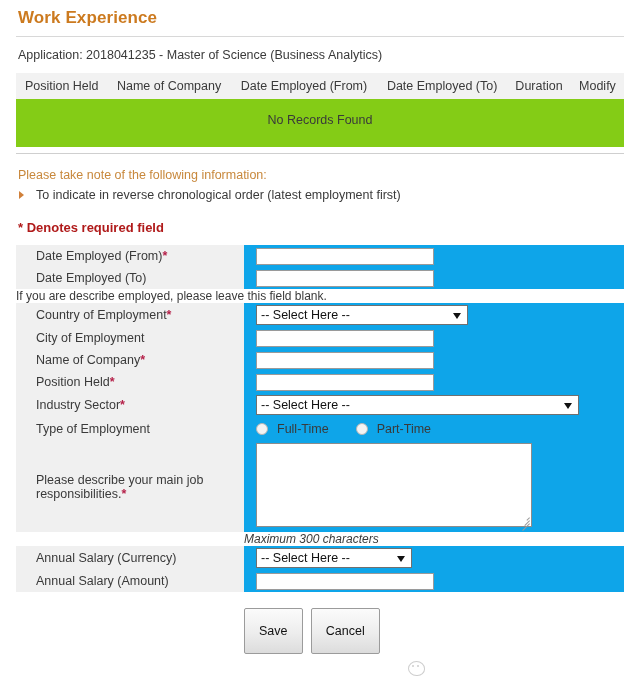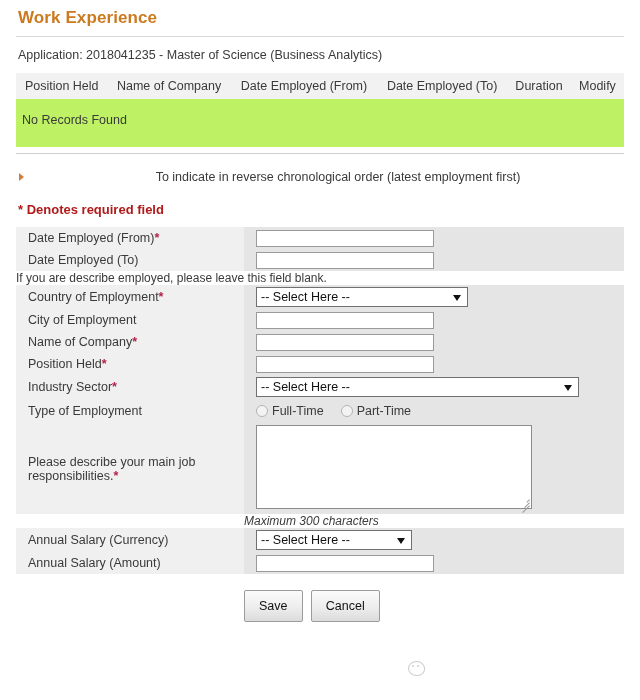--- a/index.html
+++ b/index.html
@@ -58,23 +58,24 @@
     background: #f2f2f2;
     font-weight: normal;
     font-size: 12.5px;
     color: #3a3a3a;
     padding: 6px 7px;
     text-align: center;
     white-space: nowrap;
   }
   .records-table tbody td {
     padding: 14px 6px 20px 6px;
-    font-size: 12.5px;
-    color: #3a3a3a;
-    background: #bef264;
+    text-align: center;
+    font-size: 12.5px;
+    color: #3a3a3a;
+    background: #84cc16;
   }
 
   .divider-strong {
     border: 0;
     border-top: 1px solid #cfcfcf;
     margin: 6px 16px 0 16px;
     height: 0;
   }
 
   
@@ -83,21 +84,20 @@
   }
   .notice-title {
     color: #c8883c;
     font-size: 12.5px;
     padding-bottom: 4px;
   }
   .notice-list {
     list-style: none;
     margin: 0;
     padding: 0;
-    text-align: center;
   }
   .notice-item {
     position: relative;
     padding-left: 18px;
     font-size: 12.5px;
     color: #3a3a3a;
     line-height: 18px;
   }
   .tri-bullet {
     position: absolute;
@@ -126,26 +126,26 @@
   }
   .form-table td {
     vertical-align: middle;
     padding: 0;
   }
   td.lbl {
     width: 228px;
     background: #f0f0f0;
     color: #3a3a3a;
     font-size: 12.5px;
-    padding: 3px 0 3px 12px;
+    padding: 3px 0 3px 20px;
     height: 22px;
     box-sizing: border-box;
   }
   td.fld {
-    background: #e5e5e5;
+    background: #0ea5e9;
     padding: 2px 0 2px 12px;
   }
   .star {
     color: #b5224a;
     font-weight: bold;
   }
 
   .hint-row td {
     background: #ffffff;
   }
@@ -196,21 +196,21 @@
     border-top: 6px solid #111111;
     pointer-events: none;
   }
   select.sel-narrow { width: 212px; }
   select.sel-wide   { width: 323px; }
   select.sel-curr   { width: 156px; }
 
   .radio-row {
     display: flex;
     align-items: center;
-    gap: 4px;
+    gap: 9px;
     font-size: 12.5px;
     color: #3a3a3a;
     height: 20px;
   }
   .radio-dot {
     width: 12px;
     height: 12px;
     border-radius: 50%;
     border: 1px solid #b4b4b4;
     background: #f3f3f3;
@@ -263,21 +263,21 @@
   .btn-row {
     margin: 16px 0 0 244px;
   }
   button.btn {
     font-family: "Liberation Sans", sans-serif;
     font-size: 12.5px;
     color: #111111;
     background: linear-gradient(to bottom, #fbfbfb 0%, #ededed 55%, #dcdcdc 100%);
     border: 1px solid #9b9b9b;
     border-radius: 2px;
-    padding: 8px 14px;
+    padding: 15px 14px;
     cursor: pointer;
   }
   button.btn + button.btn { margin-left: 5px; }
 
   
   .watermark {
     position: absolute;
     left: 408px;
     top: 661px;
     display: flex;
@@ -335,20 +335,21 @@
         <tr>
           <td colspan="6">No Records Found</td>
         </tr>
       </tbody>
     </table>
   </div>
 
   <hr class="divider-strong">
 
   <div class="notice">
+    <div class="notice-title">Please take note of the following information:</div>
     <ul class="notice-list">
       <li class="notice-item">
         <span class="tri-bullet"></span>
         <span>To indicate in reverse chronological order (latest employment first)</span>
       </li>
     </ul>
   </div>
 
   <div class="required-note">* Denotes required field</div>
 

